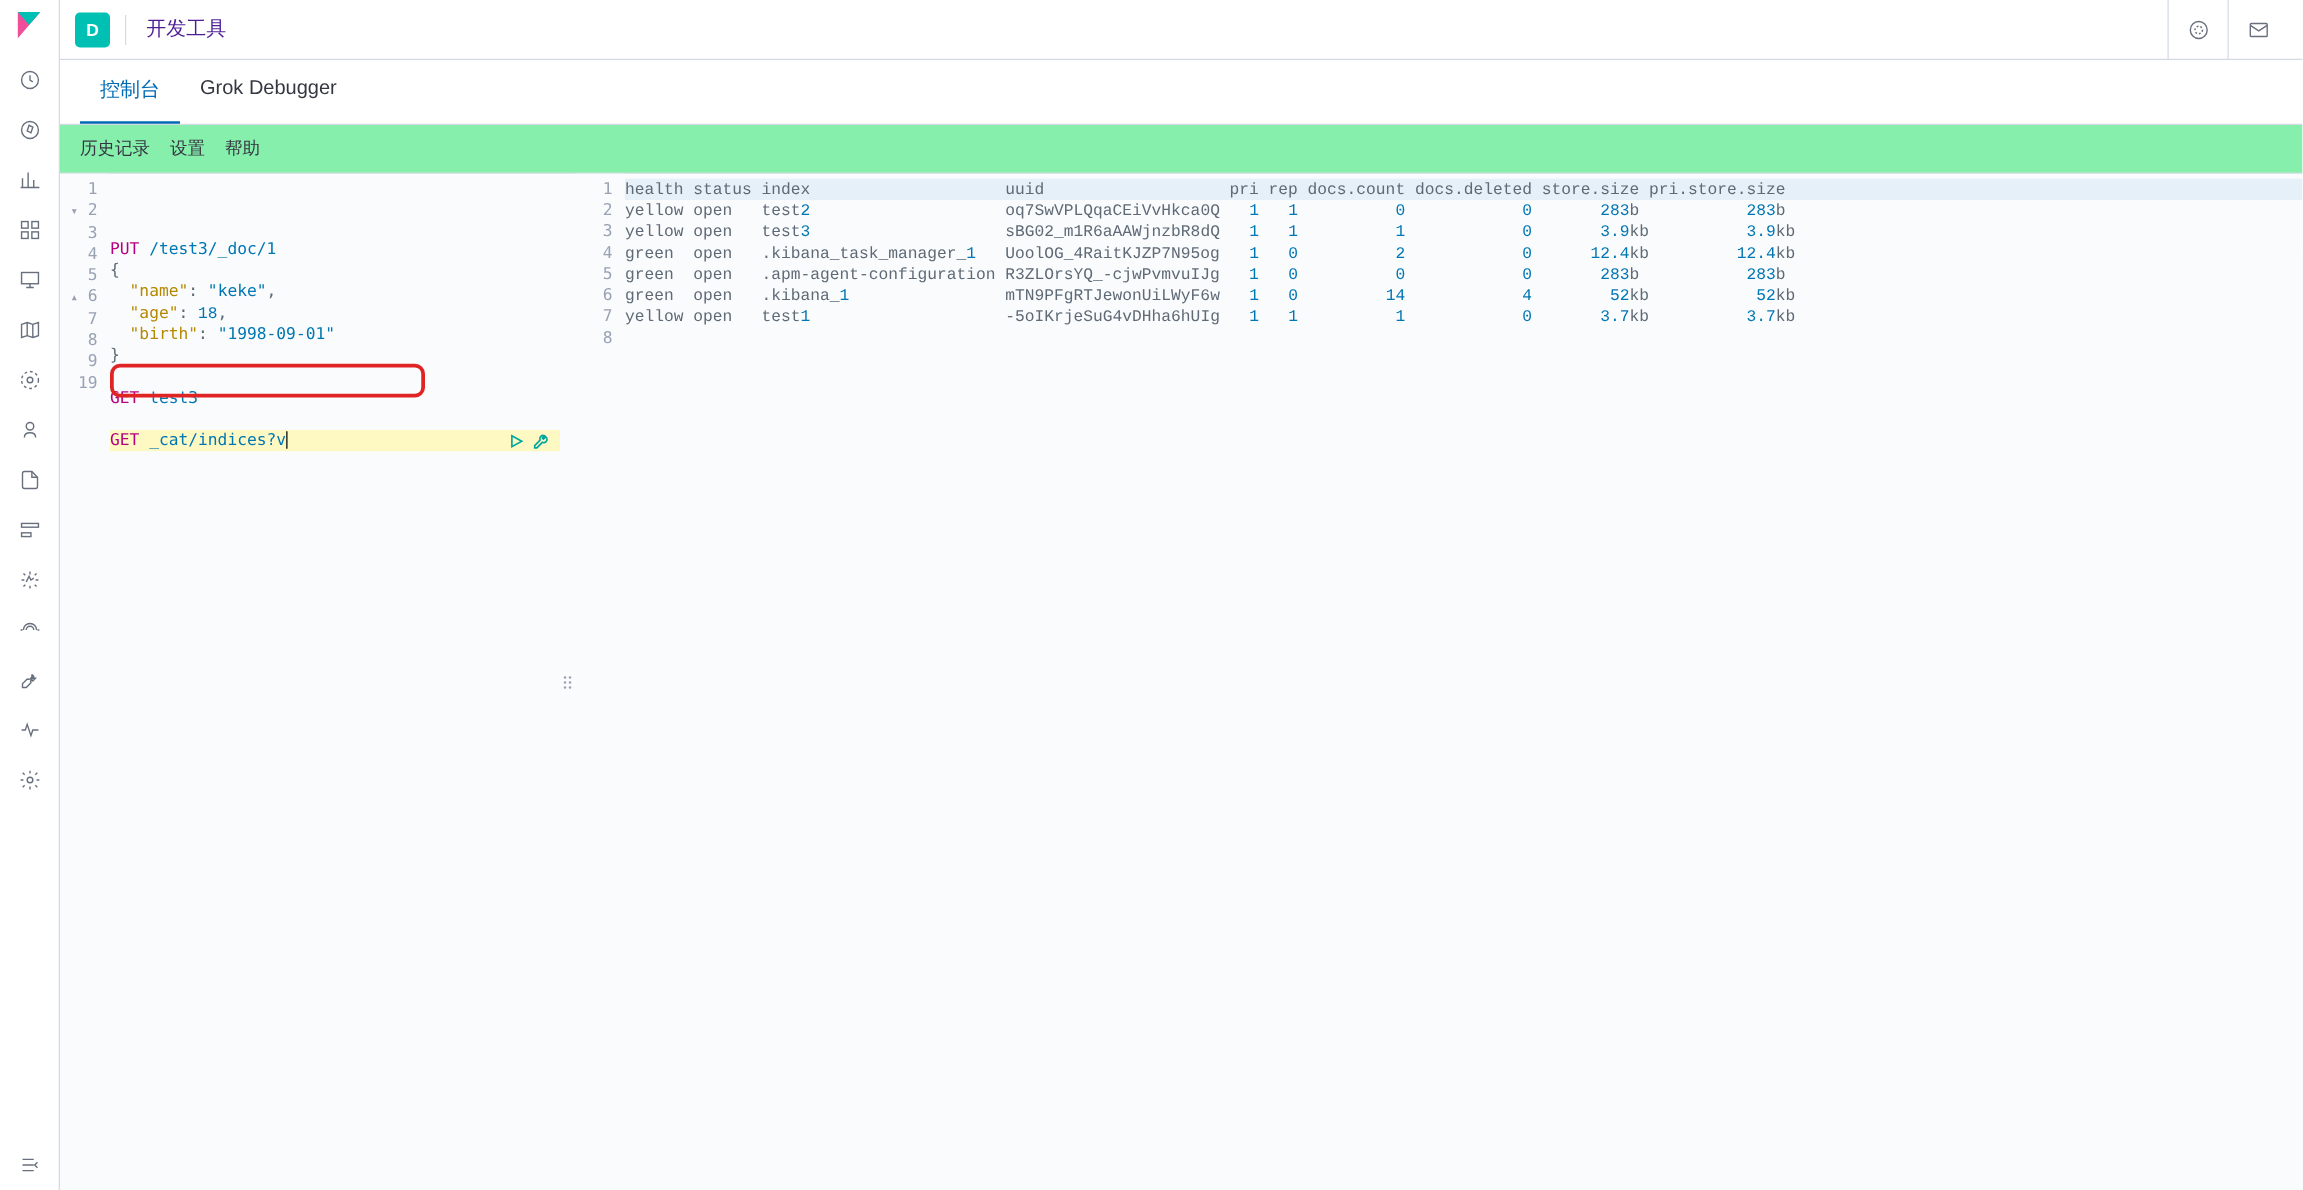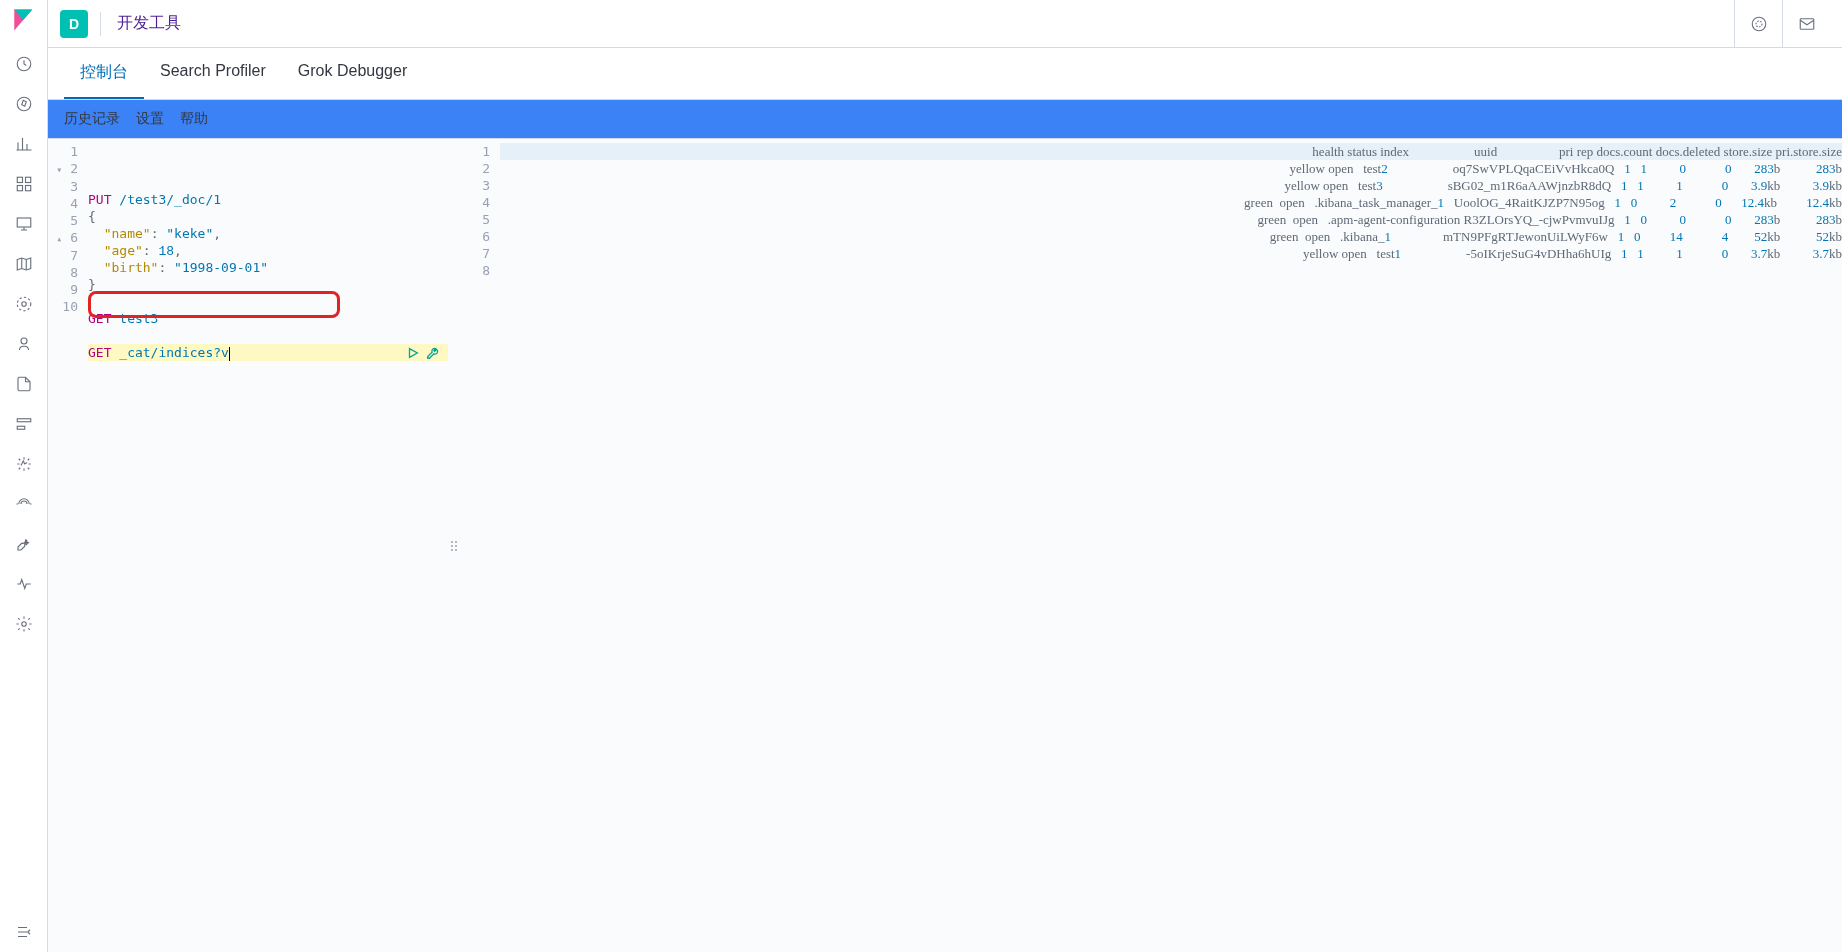--- a/index.html
+++ b/index.html
@@ -25,21 +25,21 @@
   .header-right { margin-left: auto; display: flex; }
   .header-btn { width: 48px; height: 48px; display: flex; align-items: center; justify-content: center; border-left: 1px solid #d3dae6; color: #69707d; cursor: pointer; }
   .header-btn svg { width: 18px; height: 18px; }
   
   
   .tabs { display: flex; border-bottom: 1px solid #d3dae6; padding: 0 16px; }
   .tab { padding: 14px 16px; font-size: 16px; color: #343741; cursor: pointer; border-bottom: 2px solid transparent; }
   .tab.active { color: #006bb4; border-bottom-color: #006bb4; text-align: center; }
   
   
-  .sub-toolbar { display: flex; padding: 10px 16px; gap: 16px; background: #3b82f6; border-bottom: 1px solid #d3dae6; }
+  .sub-toolbar { display: flex; padding: 10px 16px; gap: 16px; background: #86efac; border-bottom: 1px solid #d3dae6; }
   .sub-link { font-size: 14px; color: #343741; cursor: pointer; }
   
   
   .editor-area { flex: 1; display: flex; min-height: 0; background: #fafbfd; position: relative; }
   .editor-pane { display: flex; min-width: 0; position: relative; }
   .editor-pane.left { width: 400px; }
   .editor-pane.right { flex: 1; }
   .gutter { width: 40px; background: #fafbfd; text-align: right; padding-right: 10px; padding-top: 4px; font-family: Consolas, Monaco, monospace; font-size: 13px; color: #98a2b3; line-height: 17px; user-select: none; }
   .gutter .fold { color: #98a2b3; font-size: 10px; display: inline-block; width: 8px; }
   .code { flex: 1; padding-top: 4px; font-family: Consolas, Monaco, monospace; font-size: 13px; line-height: 17px; white-space: pre; overflow: hidden; min-width: 0; margin-top: 48px; }
@@ -55,21 +55,21 @@
   .annot-box { position:absolute; border:3px solid #e02424; border-radius:8px; pointer-events:none; }
   .cursor { display:inline-block; width:1px; height:14px; background:#000; vertical-align:middle; }
   
   .run-actions { position:absolute; right:8px; top:0; display:flex; gap:6px; align-items:center; height:17px; }
   .run-actions svg { width:14px; height:14px; color:#00a69b; }
   
   .divider-v { width:12px; display:flex; align-items:center; justify-content:center; cursor:col-resize; color:#98a2b3; }
   .divider-v svg { width:10px; height:14px; }
   
   
-  .out { font-family: Liberation Serif, serif; font-size:13px; line-height:17px; padding-top:4px; flex:1; white-space:pre; color:#5e6a76;text-align:right; }
+  .out { font-family: Liberation Mono, monospace; font-size:13px; line-height:17px; padding-top:4px; flex:1; white-space:pre; color:#5e6a76; }
   .out .hdr { background:#e6f0f8; display:block; }
   .out .n { color:#0077b3; }
 </style>
 </head>
 <body>
 
 <div class="app">
 
   <div class="nav-sidebar">
     <div class="logo">
@@ -192,21 +192,20 @@
             <svg viewBox="0 0 24 24" fill="none" stroke="currentColor" stroke-width="1.5">
               <rect x="3" y="5" width="18" height="14" rx="1"></rect>
               <path d="M3 7l9 6 9-6"></path>
             </svg>
           </div>
       </div>
     </div>
 
     <div class="tabs">
       <div class="tab active">控制台</div>
-      <div class="tab">Search Profiler</div>
       <div class="tab">Grok Debugger</div>
     </div>
 
     <div class="sub-toolbar">
       <span class="sub-link">历史记录</span>
       <span class="sub-link">设置</span>
       <span class="sub-link">帮助</span>
     </div>
 
     <div class="editor-area">
@@ -214,21 +213,21 @@
         <div class="gutter" id="req-gutter">
             <div>1</div>
             <div><span class="fold">▾</span> 2</div>
             <div>3</div>
             <div>4</div>
             <div>5</div>
             <div><span class="fold">▴</span> 6</div>
             <div>7</div>
             <div>8</div>
             <div>9</div>
-            <div>10</div>
+            <div>19</div>
           </div>
         <div class="code" id="req-code"><div class="code-line"><span class="c-method">PUT</span> <span class="c-path">/test3/_doc/1</span></div><div class="code-line"><span class="c-plain">{</span></div><div class="code-line">  <span class="c-key">"name"</span><span class="c-plain">: </span><span class="c-str">"keke"</span><span class="c-plain">,</span></div><div class="code-line">  <span class="c-key">"age"</span><span class="c-plain">: </span><span class="c-num">18</span><span class="c-plain">,</span></div><div class="code-line">  <span class="c-key">"birth"</span><span class="c-plain">: </span><span class="c-str">"1998-09-01"</span></div><div class="code-line"><span class="c-plain">}</span></div><div class="code-line">&nbsp;</div><div class="code-line"><span class="c-method">GET</span> <span class="c-path">test3</span></div><div class="code-line">&nbsp;</div><div class="code-line active"><span class="c-method">GET</span> <span class="c-path">_cat/indices?v</span><span class="cursor"></span><span class="run-actions"><svg viewBox="0 0 16 16" fill="none" stroke="currentColor" stroke-width="1.5">
                   <path d="M4 3l9 5-9 5z"></path>
                 </svg><svg viewBox="0 0 16 16" fill="none" stroke="currentColor" stroke-width="1.5">
                   <path d="M13 5a3 3 0 01-4 4L4 14H2v-2l5-5a3 3 0 014-4l-2 2 1 1 2-2z"></path>
                 </svg></span></div></div>
         <div class="annot-box" style="left:40px; top:calc(4px + 17px*9 - 5px); width:252px; height:27px;"></div>
       </div>
 
       <div class="divider-v">

